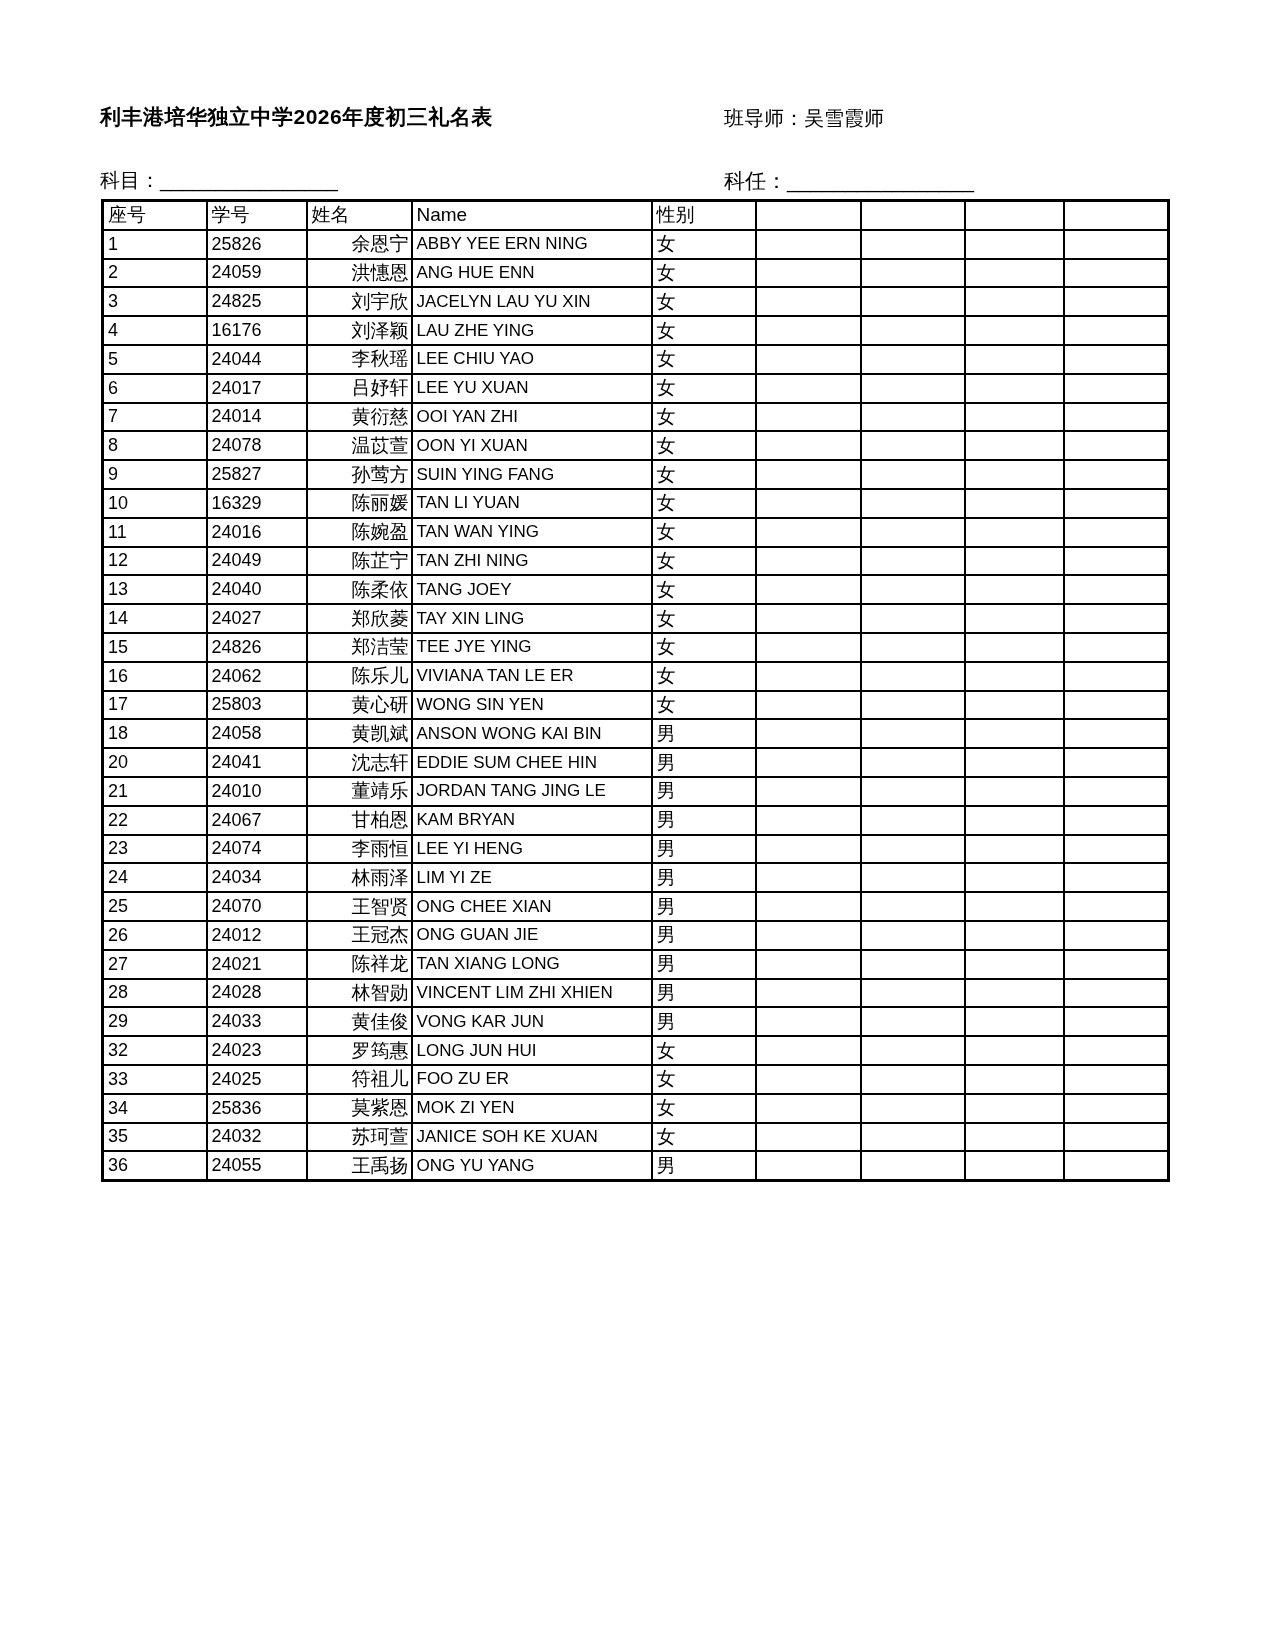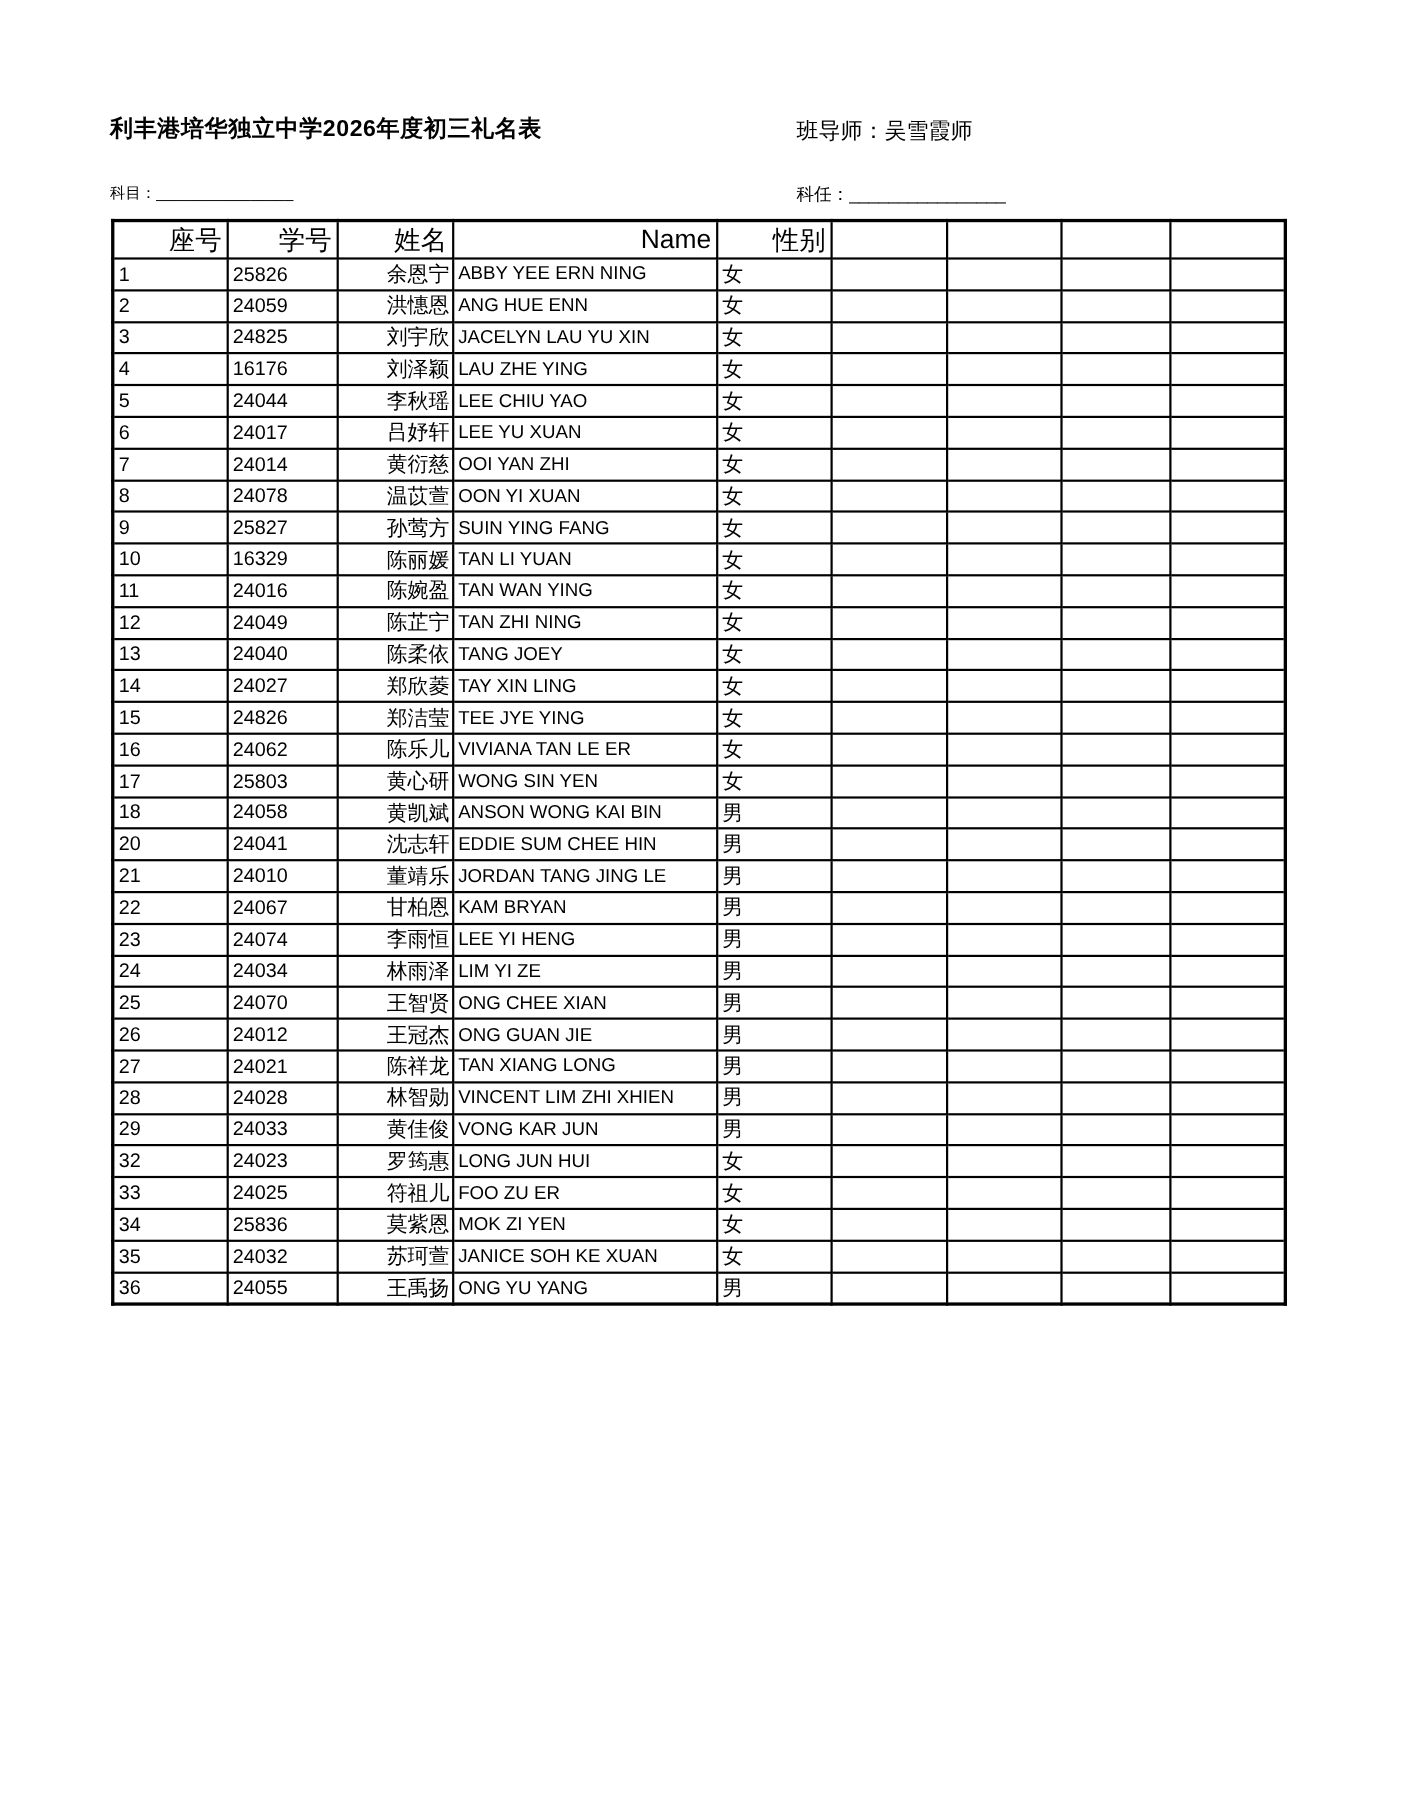--- a/index.html
+++ b/index.html
@@ -13,43 +13,43 @@
     position:absolute; left:100px; top:103px;
     font-size:21px; font-weight:bold; letter-spacing:0.5px;
     white-space:nowrap;
   }
   .teacher-line {
     position:absolute; left:724px; top:105px;
     font-size:20px; white-space:nowrap;
   }
   .subject-line {
     position:absolute; left:100px; top:167px;
-    font-size:14px; white-space:nowrap;
+    font-size:20px; white-space:nowrap;
   }
   .subject-teacher-line {
     position:absolute; left:724px; top:167px;
-    font-size:16px; white-space:nowrap;
+    font-size:21px; white-space:nowrap;
   }
   .blank { letter-spacing:0px; }
   table.roster {
     position:absolute; left:101px; top:199px;
     width:1066px;
     border-collapse:collapse; table-layout:fixed;
     border:3px solid #000;
   }
   .roster th, .roster td {
     border:2px solid #000;
     height:26.8px;
     padding:0 4px;
     text-align:left; vertical-align:middle;
     font-weight:normal;
     overflow:hidden; white-space:nowrap;
     box-sizing:content-box;
   }
-  .roster th { font-size:24px;text-align:right; }
+  .roster th { font-size:19px; }
   td.c-seat   { font-size:18px; }
   td.c-id     { font-size:18px; }
   td.c-cn     { font-size:19px;padding-left:44px; }
   td.c-en     { font-size:17px;margin-top:28px; }
   td.c-gender { font-size:19px; }
 </style>
 </head>
 <body>
 
 <div class="doc-title">利丰港培华独立中学2026年度初三礼名表</div>

